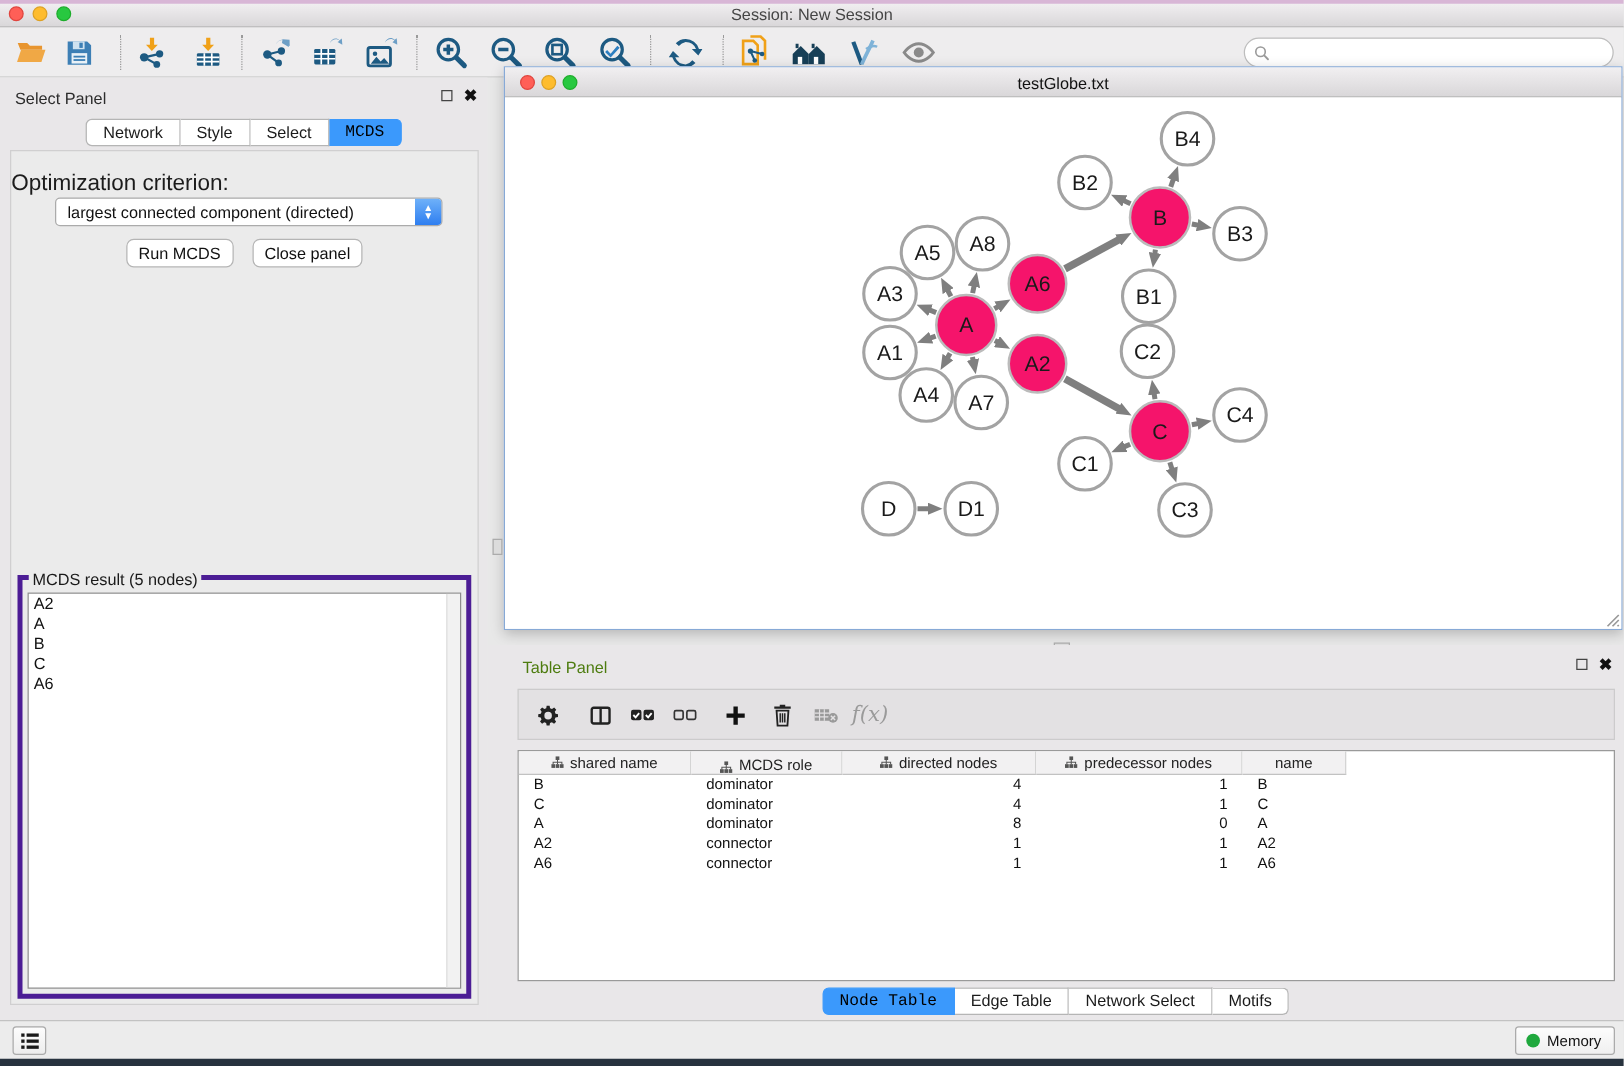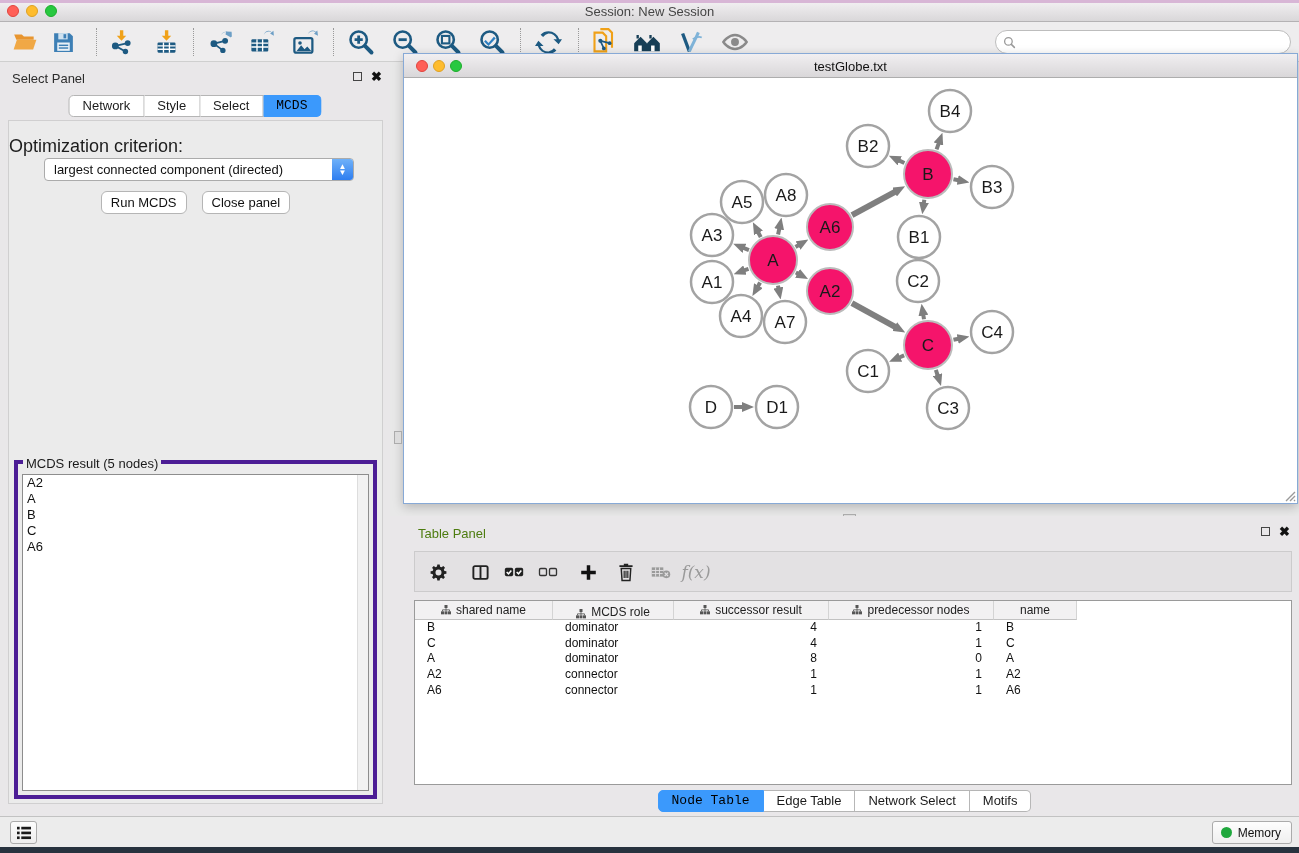--- a/index.html
+++ b/index.html
@@ -526,21 +526,21 @@
           <div class="th" style="width: 155px;">
             <svg width="10" height="10" viewBox="0 0 12 12">
               <g fill="#555">
                 <rect x="4.2" y="0" width="3.6" height="3.6"></rect>
                 <rect x="0" y="7.6" width="3.6" height="3.6"></rect>
                 <rect x="4.2" y="7.6" width="3.6" height="3.6"></rect>
                 <rect x="8.4" y="7.6" width="3.6" height="3.6"></rect>
               </g>
               <path stroke="#555" stroke-width="1" fill="none" d="M6 3.6v2.2M1.8 7.6V5.8h8.4v1.8M6 5.8v1.8"></path>
             </svg>
-            <span>successor result</span>
+            <span>directed nodes</span>
           </div>
           <div class="th" style="width: 165px;">
             <svg width="10" height="10" viewBox="0 0 12 12">
               <g fill="#555">
                 <rect x="4.2" y="0" width="3.6" height="3.6"></rect>
                 <rect x="0" y="7.6" width="3.6" height="3.6"></rect>
                 <rect x="4.2" y="7.6" width="3.6" height="3.6"></rect>
                 <rect x="8.4" y="7.6" width="3.6" height="3.6"></rect>
               </g>
               <path stroke="#555" stroke-width="1" fill="none" d="M6 3.6v2.2M1.8 7.6V5.8h8.4v1.8M6 5.8v1.8"></path>

